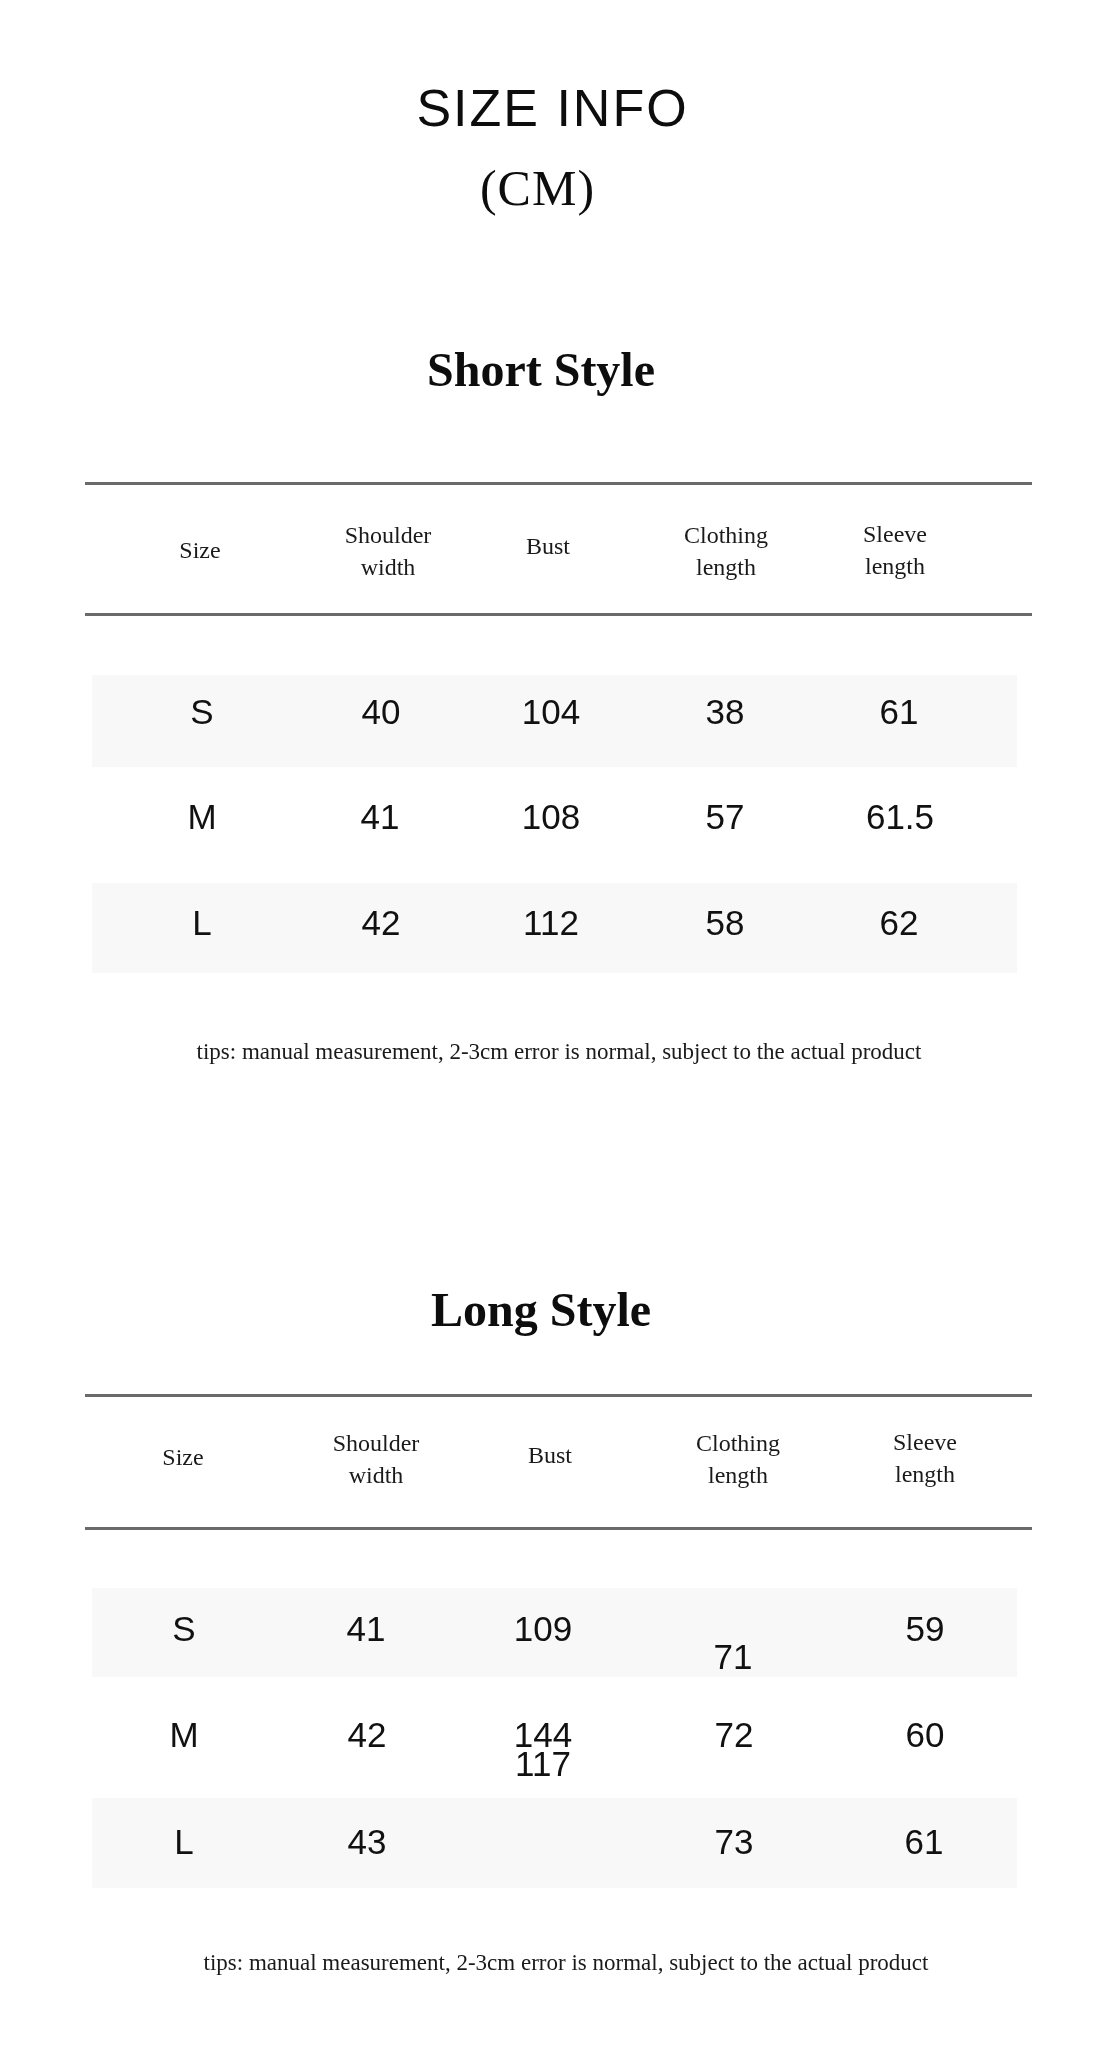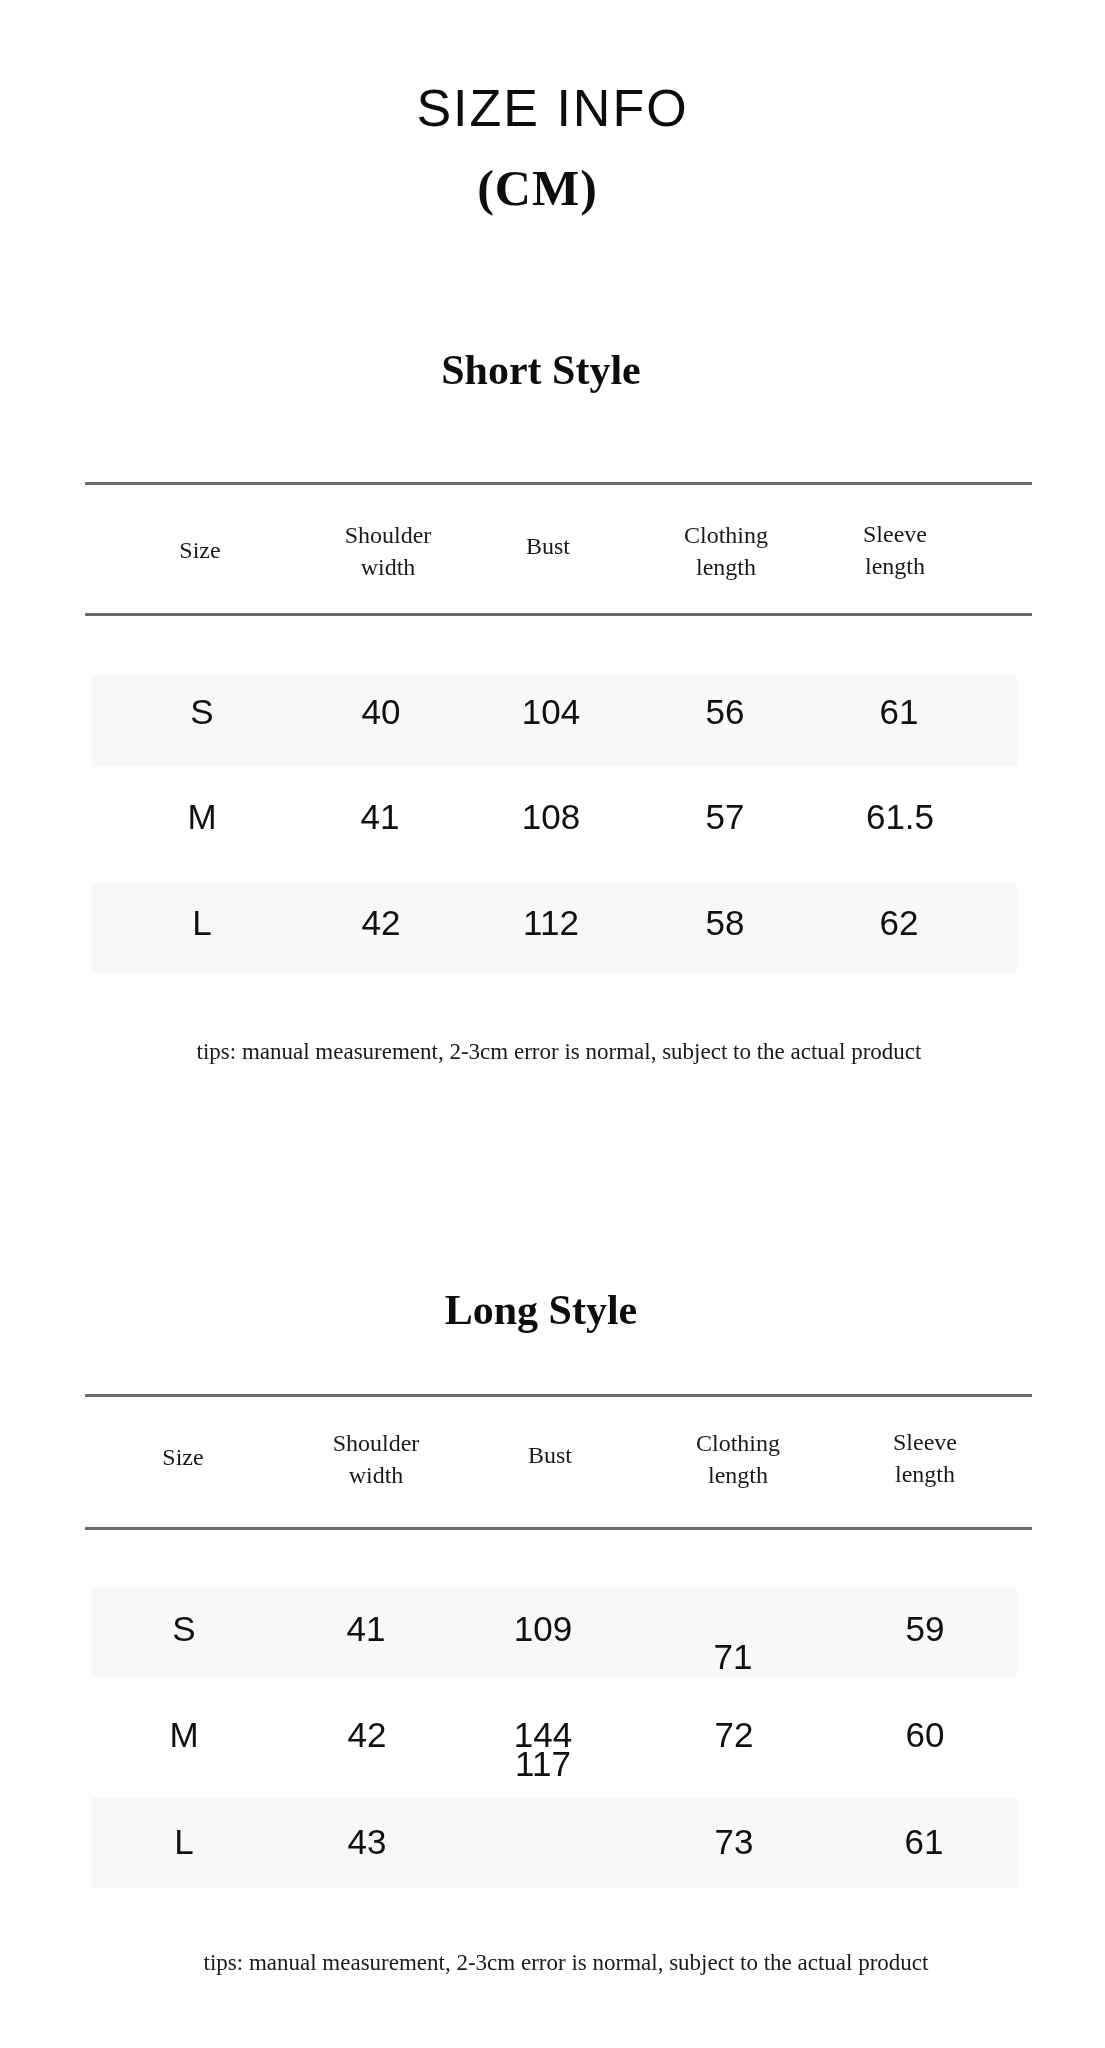--- a/index.html
+++ b/index.html
@@ -5,26 +5,26 @@
   html, body { margin: 0; padding: 0; background: #ffffff; }
   body { width: 1105px; height: 2048px; position: relative; overflow: hidden; color: #111; }
   .abs { position: absolute; }
   .title-main {
     left: 0; width: 1105px; top: 78px; text-align: center;
     font-family: "Liberation Sans", sans-serif; font-size: 52px; letter-spacing: 2px;
     line-height: 60px; color: #0d0d0d;
   }
   .title-unit {
     left: 0; width: 1075px; top: 158px; text-align: center;
-    font-family: "Liberation Serif", serif; font-weight: bold; font-size: 50px;
+    font-family: "Liberation Serif", serif; font-weight: normal; font-size: 50px;
     line-height: 60px; color: #0d0d0d; letter-spacing: 1px;
   }
   .section-title {
     left: 0; width: 1082px; text-align: center;
-    font-family: "Liberation Serif", serif; font-weight: bold; font-size: 42px;
+    font-family: "Liberation Serif", serif; font-weight: bold; font-size: 48px;
     line-height: 64px; color: #0d0d0d;
   }
   .rule { left: 85px; width: 947px; height: 3px; background: #6a6a6a; }
   .hdr {
     font-family: "Liberation Serif", serif; font-size: 24px; line-height: 32px;
     text-align: center; color: #1a1a1a; width: 160px; transform: translateX(-50%);
   }
   .band { left: 92px; width: 925px; background: #f8f8f8; }
   .cell {
     font-family: "Liberation Sans", sans-serif; font-size: 35px; line-height: 40px;
@@ -69,21 +69,21 @@
 
   <div class="abs rule" style="top:613px;"></div>
 
   <div class="abs band" style="top:675px; height:92px;"></div>
   <div class="abs band" style="top:883px; height:90px;"></div>
 
   <div>
     <div class="abs cell" style="left:202px; top:692px;">S</div>
     <div class="abs cell" style="left:381px; top:692px;">40</div>
     <div class="abs cell" style="left:551px; top:692px;">104</div>
-    <div class="abs cell" style="left:725px; top:692px;">56</div>
+    <div class="abs cell" style="left:725px; top:692px;">38</div>
     <div class="abs cell" style="left:899px; top:692px;">61</div>
   </div>
   <div>
     <div class="abs cell" style="left:202px; top:797px;">M</div>
     <div class="abs cell" style="left:380px; top:797px;">41</div>
     <div class="abs cell" style="left:551px; top:797px;">108</div>
     <div class="abs cell" style="left:725px; top:797px;">57</div>
     <div class="abs cell" style="left:900px; top:797px;">61.5</div>
   </div>
   <div>

